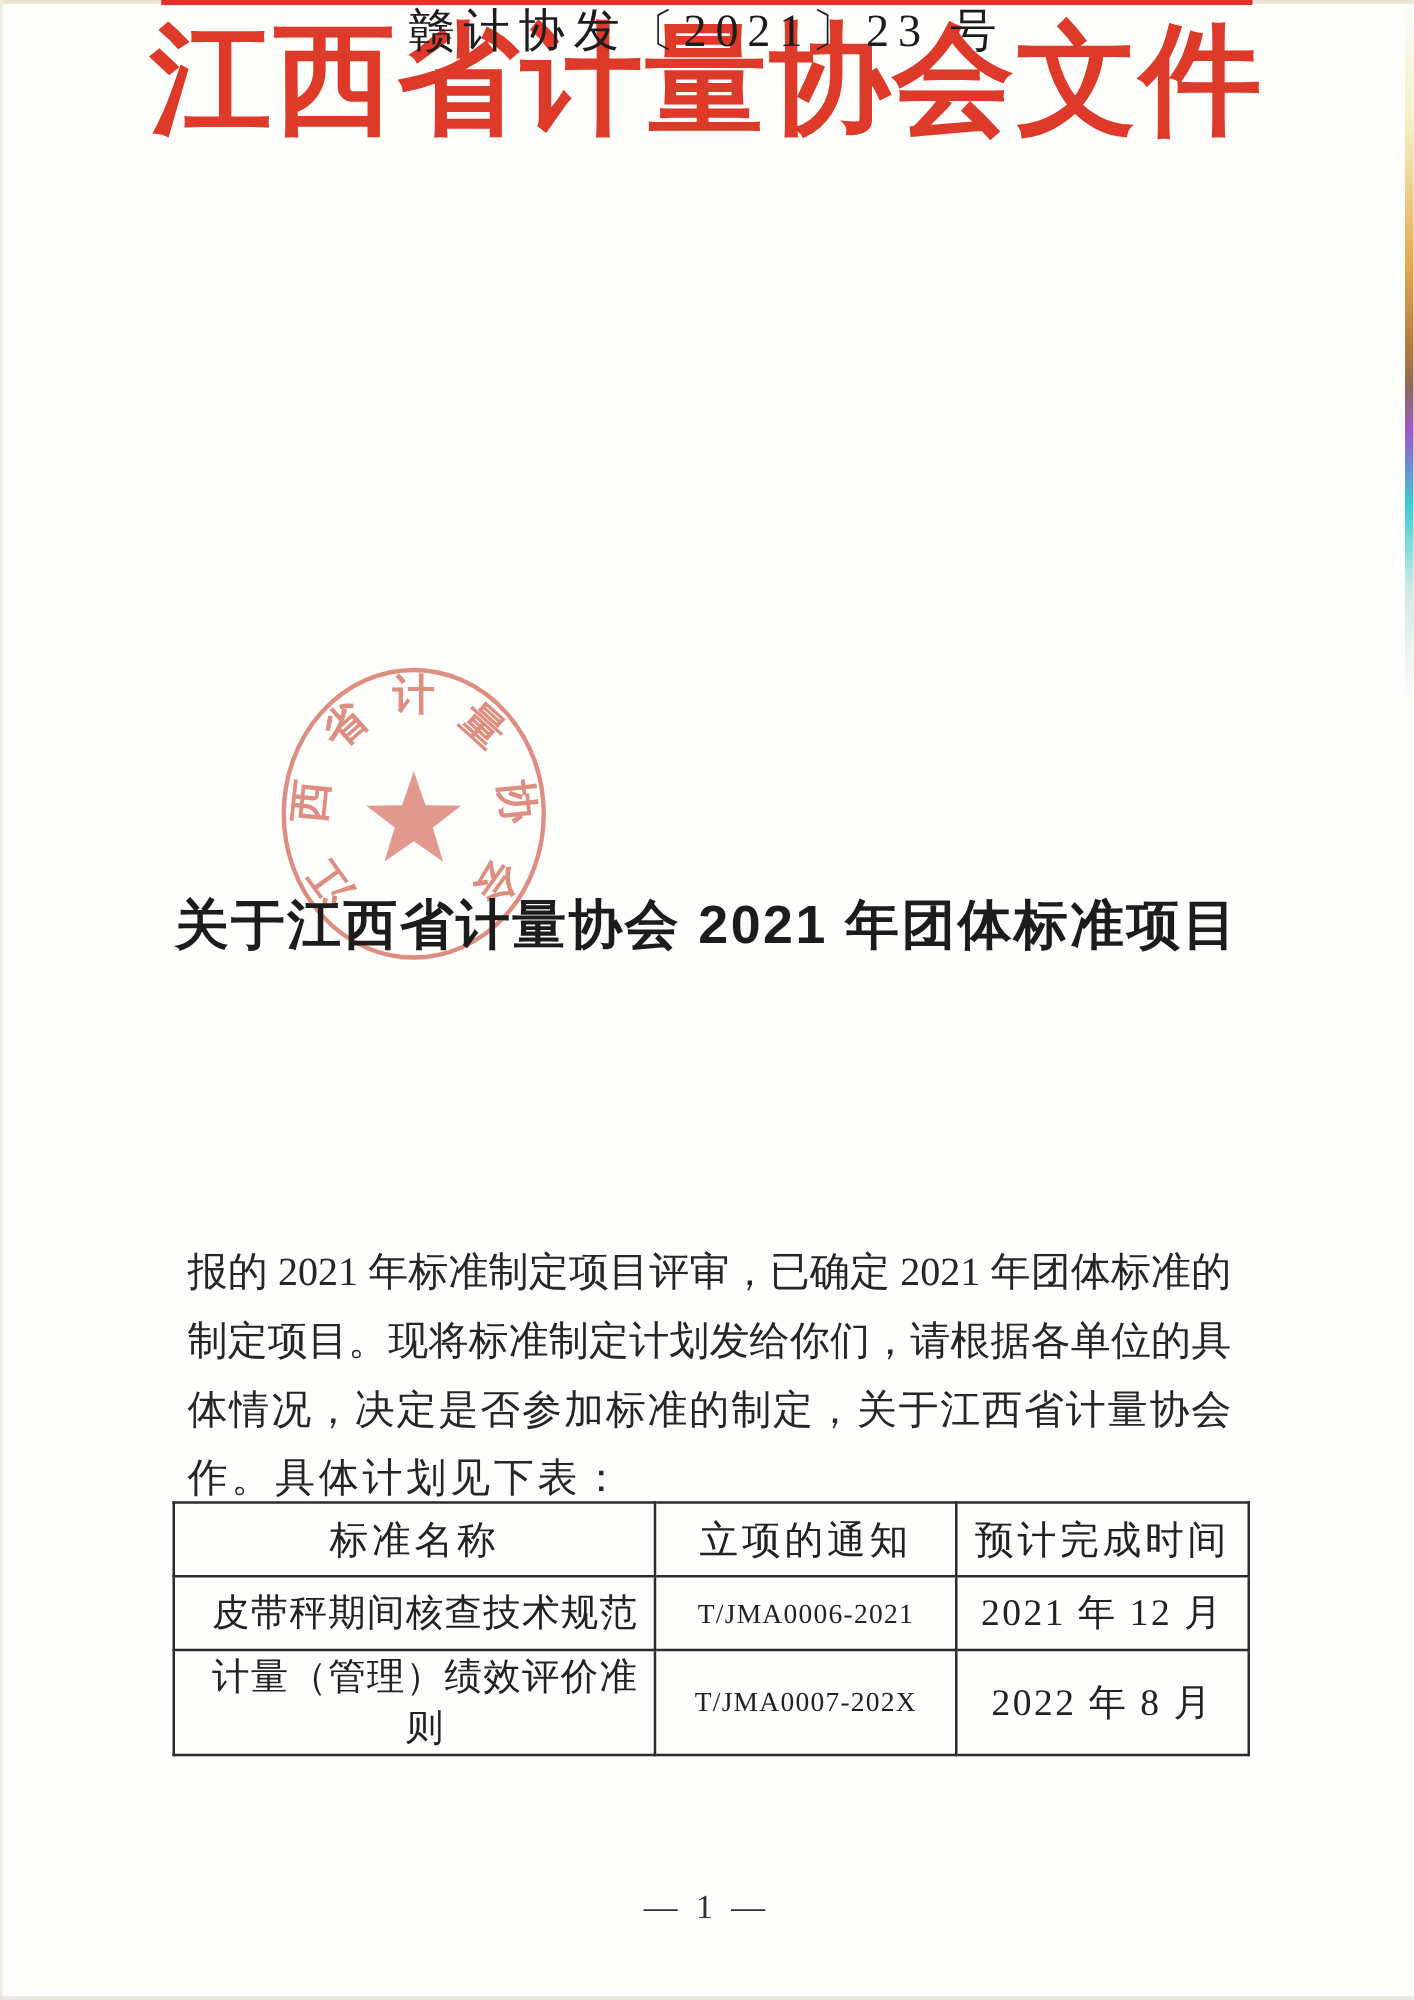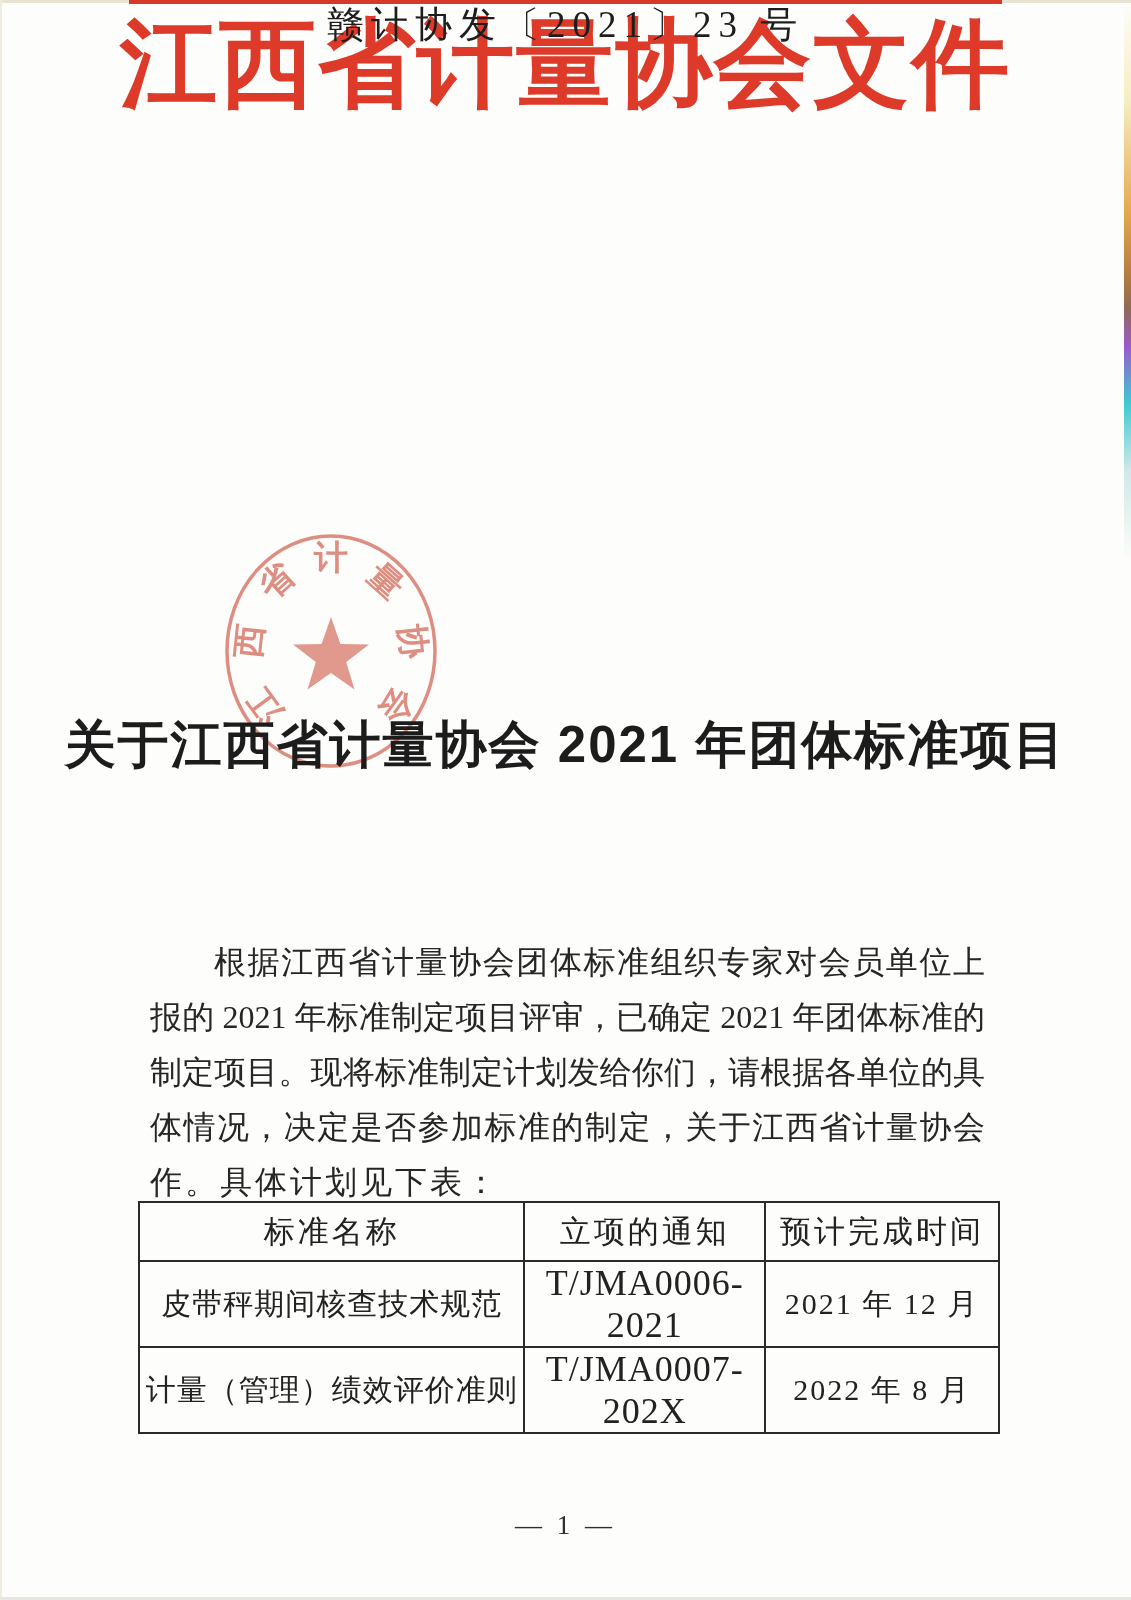--- a/index.html
+++ b/index.html
@@ -62,21 +62,21 @@
   .seal-char {
     font-family:"Liberation Serif","DejaVu Serif",serif;
     font-size:34px; font-weight:bold; fill:#cd4a38; opacity:0.8;
     text-anchor:middle; dominant-baseline:central;
   }
   
   .notice-title {
     position:absolute; left:0; width:100%;
     text-align:center;
     font-family:"Liberation Sans","DejaVu Sans",sans-serif;
-    font-weight:700; font-size:51px; letter-spacing:2px;
+    font-weight:700; font-size:43px; letter-spacing:2px;
     color:#1c1c1c;
     white-space:nowrap;
   }
   .notice-title.line1 { top:711px; }
   .notice-title.line2 { top:771px; }
   
   .salutation {
     position:absolute; left:150px; top:885px;
     font-size:32px; color:#262626; letter-spacing:3px;
   }
@@ -100,22 +100,22 @@
   .plan-table th, .plan-table td {
     border:2.5px solid #2b2b2b;
     height:57px;
     text-align:center; vertical-align:middle;
     font-weight:normal;
     color:#222;
     padding:0 4px;
     overflow:hidden;
   }
   .plan-table th { font-size:31px; letter-spacing:3px; }
-  .plan-table td.cn { font-size:30px; letter-spacing:1px; }
-  .plan-table td.code { font-size:36px; font-family:"Liberation Serif","DejaVu Serif",serif; letter-spacing:1px; }
+  .plan-table td.cn { font-size:30px; letter-spacing:1px;padding-left:21px; }
+  .plan-table td.code { font-size:22px; font-family:"Liberation Serif","DejaVu Serif",serif; letter-spacing:1px; }
   .plan-table td.date { font-size:30px; letter-spacing:2px;margin-left:20px; }
   .col-name { width:44.8%; }
   .col-code { width:28.0%; }
   .col-date { width:27.2%; }
   
   .page-number {
     position:absolute; top:1510px; left:0; width:100%;
     text-align:center;
     font-size:27px; color:#2f2f2f; letter-spacing:4px;
   }
@@ -146,21 +146,20 @@
       <text class="seal-char" x="109" y="26">计</text>
       <text class="seal-char" x="163.9" y="50.2" transform="rotate(42 163.9 50.2)">量</text>
       <text class="seal-char" x="190.6" y="110.2" transform="rotate(84 190.6 110.2)">协</text>
       <text class="seal-char" x="175.3" y="175.3" transform="rotate(126 175.3 175.3)">会</text>
     </svg>
   </div>
 
   <div class="notice-title line1">关于江西省计量协会 2021 年团体标准项目</div>
 
 
-  <div class="body-line l1">根据江西省计量协会团体标准组织专家对会员单位上</div>
   <div class="body-line l2">报的 2021 年标准制定项目评审，已确定 2021 年团体标准的</div>
   <div class="body-line l3">制定项目。现将标准制定计划发给你们，请根据各单位的具</div>
   <div class="body-line l4">体情况，决定是否参加标准的制定，关于江西省计量协会</div>
   <div class="body-line l5">作。具体计划见下表：</div>
 
   <table class="plan-table">
     <colgroup>
       <col class="col-name">
         <col class="col-code">
         <col class="col-date">

